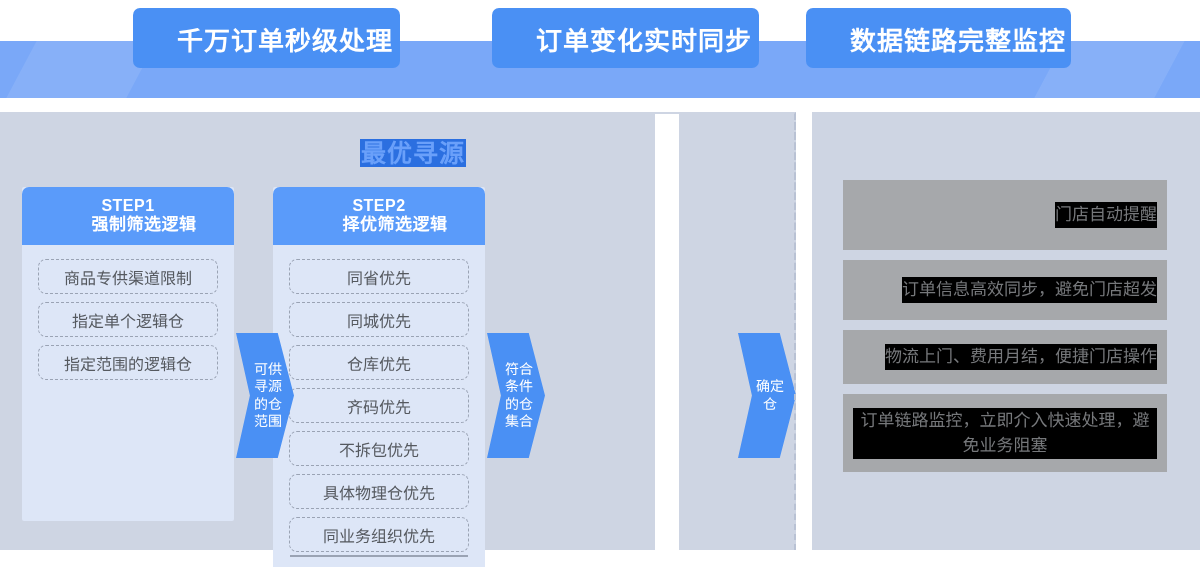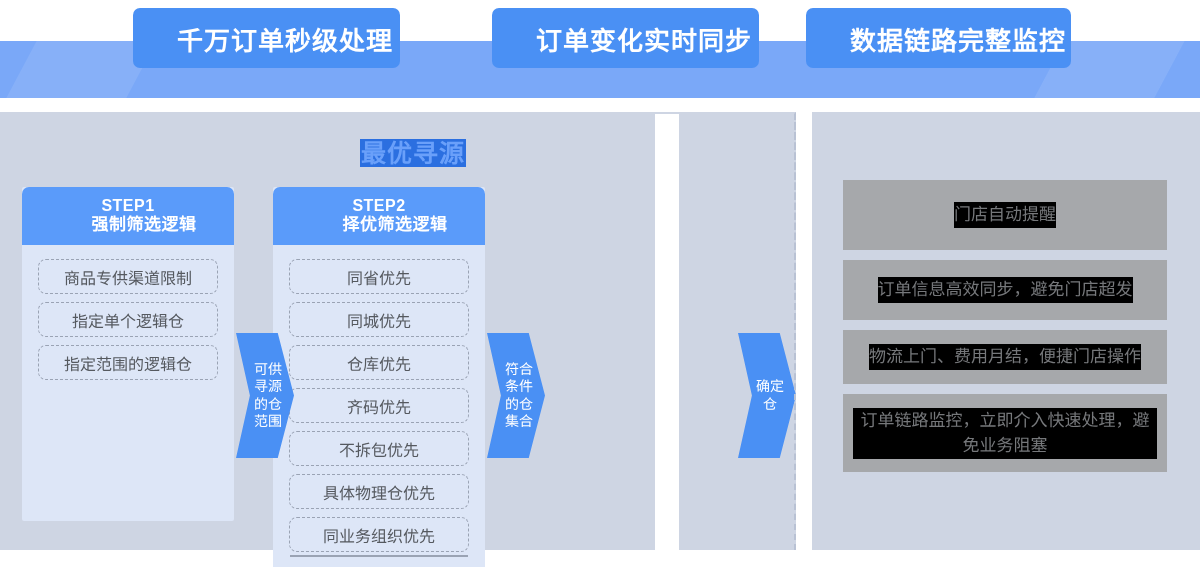--- a/index.html
+++ b/index.html
@@ -212,21 +212,21 @@
   .chevron .ctext { white-space: pre-line; font-weight: 400; }
 
   
   .fill-box {
     position: absolute;
     left: 31px;
     width: 324px;
     background: #a6a8ab;
     display: flex;
     align-items: center;
-    justify-content: center;
+    justify-content: flex-end;
     text-align: center;
     color: #414346;
     font-size: 17px;
     line-height: 1.5;
     box-sizing: border-box;
     padding: 0 10px;
   }
   #fill-box-1 { top: 68px;  height: 70px; }
   #fill-box-2 { top: 148px; height: 60px; }
   #fill-box-3 { top: 218px; height: 54px; }

